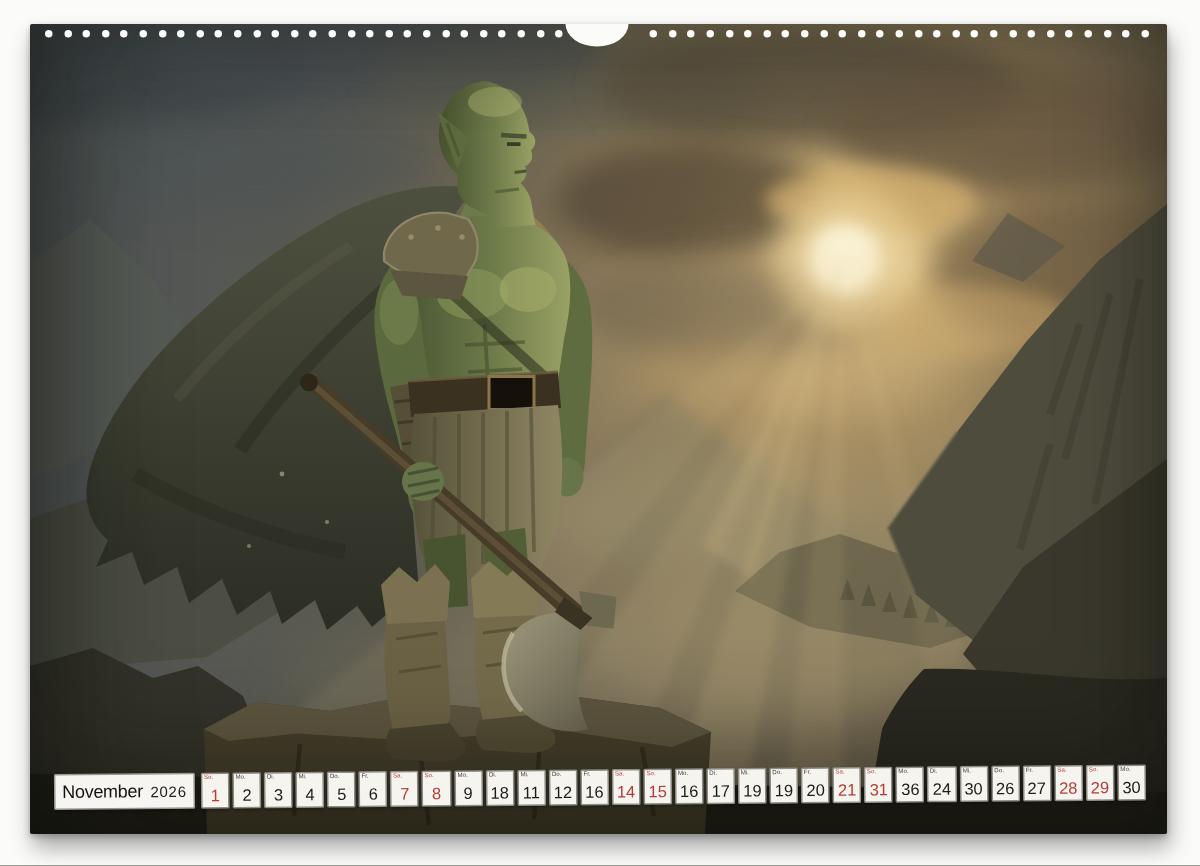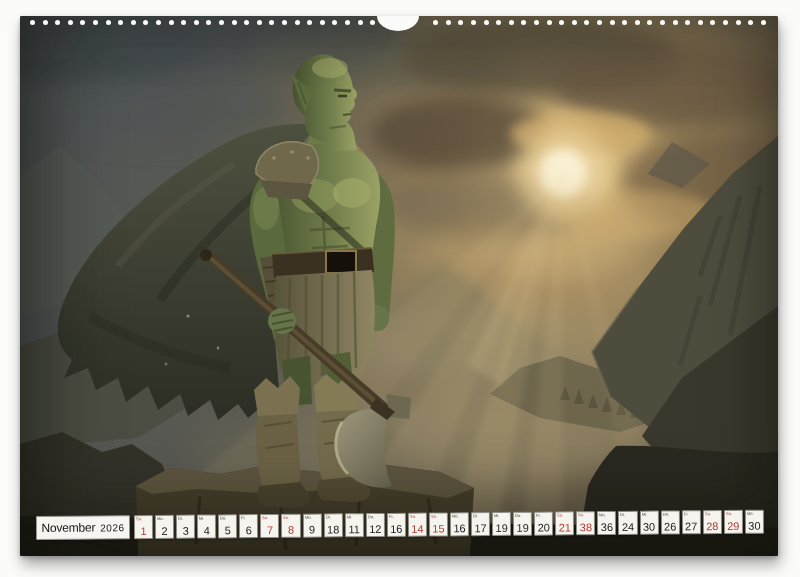--- a/index.html
+++ b/index.html
@@ -413,21 +413,21 @@
           <div class="cell">
             <span class="wd">Fr.</span>
             <span class="num">20</span>
           </div>
           <div class="cell weekend">
             <span class="wd">Sa.</span>
             <span class="num">21</span>
           </div>
           <div class="cell weekend">
             <span class="wd">So.</span>
-            <span class="num">38</span>
+            <span class="num">31</span>
           </div>
           <div class="cell">
             <span class="wd">Mo.</span>
             <span class="num">36</span>
           </div>
           <div class="cell">
             <span class="wd">Di.</span>
             <span class="num">24</span>
           </div>
           <div class="cell">

